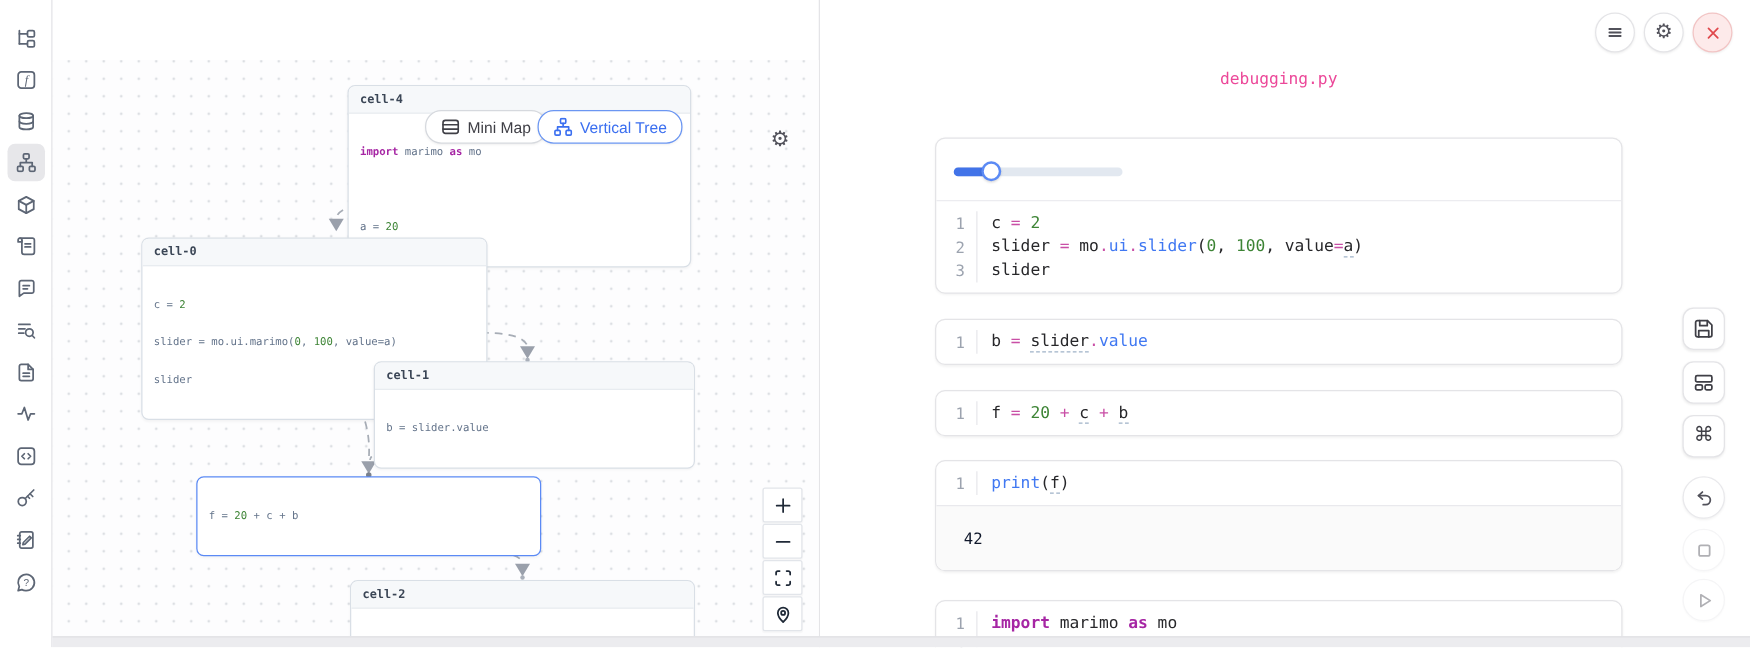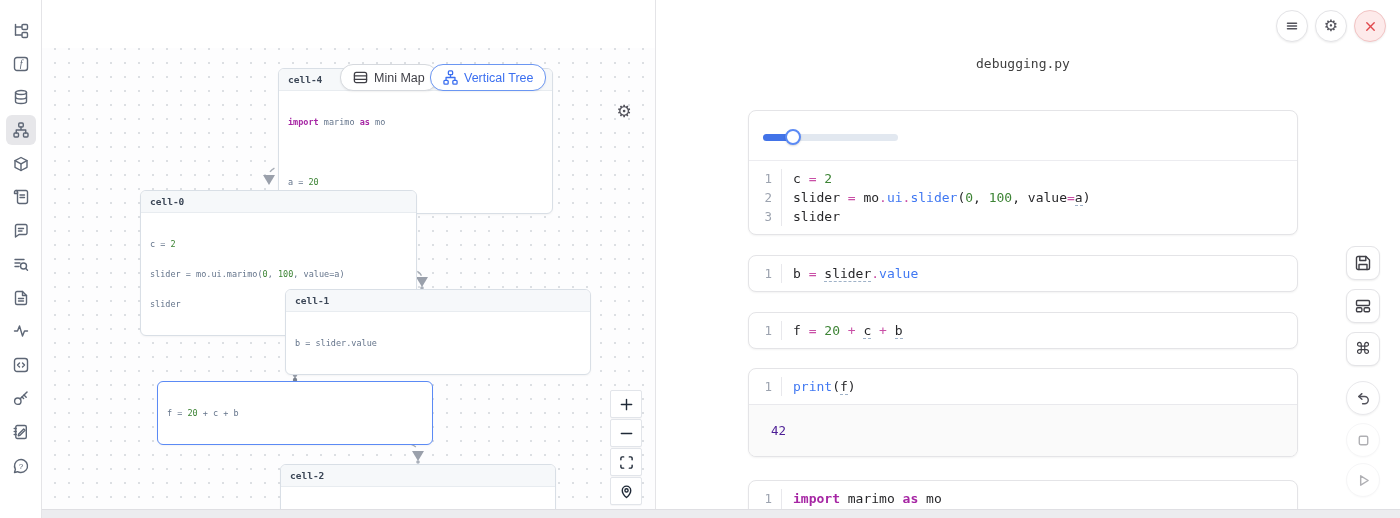--- a/index.html
+++ b/index.html
@@ -37,38 +37,38 @@
   .node.selected { border:1.5px solid #5b8af5; }
   .node-header { background:#f6f8fa; border-bottom:1px solid #e8ecf0; padding:5px 9px;
     font-family:"DejaVu Sans Mono", monospace; font-size:9.5px; font-weight:700; color:#3b4656; }
   .node-body { padding:6px 9px; font-family:"DejaVu Sans Mono", monospace; font-size:8.5px;
     line-height:10px; color:#64748b; white-space:pre; }
   .node-line { height:10px; }
 
   
   .gbtn { position:absolute; height:27px; background:#fff; border:1px solid #d6d9de; border-radius:13px;
     display:flex; align-items:center; gap:6px; padding:0 12px; font-size:12.5px; color:#3f3f46;
-    box-shadow:0 1px 2px rgba(0,0,0,.06); cursor:pointer; z-index:6; white-space:nowrap; }
+    box-shadow:0 1px 2px rgba(0,0,0,.06); cursor:pointer; z-index:6; white-space:nowrap;margin-top:24px; }
   .gbtn svg { stroke:#3f3f46; fill:none; stroke-width:1.4; stroke-linecap:round; stroke-linejoin:round; }
   .gbtn.active { border:1.5px solid #6b96f2; color:#3b6ff0; }
   .gbtn.active svg { stroke:#3b6ff0; }
   #graph-gear { position:absolute; left:571px; top:52px; width:22px; height:22px; display:flex;
     align-items:center; justify-content:center; color:#52525b; font-size:17px; cursor:pointer; z-index:6; }
 
   
   #zoom-controls { position:absolute; left:568px; top:342px; width:32px; z-index:6; }
   .zbtn { width:32px; height:28px; background:#fff; border:1px solid #e2e5ea; display:flex;
     align-items:center; justify-content:center; cursor:pointer; margin-bottom:1px; border-radius:2px;
     box-shadow:0 1px 1px rgba(0,0,0,.03); }
   .zbtn svg { stroke:#1f2937; fill:none; stroke-width:1.5; stroke-linecap:round; stroke-linejoin:round; }
 
   
   #main { position:absolute; left:656px; top:0; width:744px; height:518px; background:#fff; overflow:hidden; }
   #filename { position:absolute; left:92px; top:56px; width:550px; text-align:center;
-    font-family:"DejaVu Sans Mono", monospace; font-size:13px; color:#404040; }
+    font-family:"DejaVu Sans Mono", monospace; font-size:13px; color:#ec4899; }
 
   .hbtn { position:absolute; top:10px; width:32px; height:32px; border-radius:50%; background:#fff;
     border:1px solid #e4e4e7; box-shadow:0 1px 2px rgba(0,0,0,.07); display:flex; align-items:center;
     justify-content:center; cursor:pointer; z-index:10; }
   .hbtn svg { stroke:#52525b; fill:none; stroke-width:1.5; stroke-linecap:round; }
   .hbtn.danger { background:#fdeaea; border-color:#f2c4c4; }
   .hbtn.danger svg { stroke:#e0484c; }
   .gear-glyph { font-size:16px; color:#52525b; line-height:1; }
 
   .cell-card { position:absolute; left:92px; width:550px; background:#fff; border:1px solid #e4e4e7;
@@ -83,21 +83,21 @@
   .code-section { display:flex; padding:8px 0; }
   .ln-col { width:32px; flex:none; }
   .ln { height:19px; line-height:19px; text-align:right; padding-right:9px;
     font-family:"DejaVu Sans Mono", monospace; font-size:12.5px; color:#9ca3af; }
   .code-col { flex:1; border-left:1px solid #e8e8ec; padding-left:11px; }
   .cm-line { height:19px; line-height:19px; font-family:"DejaVu Sans Mono", monospace; font-size:13px;
     color:#27272a; white-space:pre; }
 
   .console-section { border-top:1px solid #e9e9ed; background:#fafafa; height:52px; display:flex;
     align-items:center; padding-left:22px; font-family:"DejaVu Sans Mono", monospace; font-size:12.5px;
-    color:#4c1d95; }
+    color:#0f172a; }
 
   
   .tk-kw { color:#a626a4; font-weight:700; }
   .tk-num { color:#3d8435; }
   .tk-op { color:#c94fa6; }
   .tk-fn { color:#4078f2; }
   .tk-vu { border-bottom:1.5px dashed #9fb2c8; }
 
   
   .fab-sq { position:absolute; left:690px; width:34px; height:34px; background:#fff; border:1px solid #e4e4e7;
@@ -249,30 +249,30 @@
 
       <div class="node" style="left:236px; top:20px; width:275px;">
         <div class="node-header">cell-4</div>
         <div class="node-body">
           <div class="node-line"><span class="tk-kw">import</span><span class="tk-pl"> marimo </span><span class="tk-kw">as</span><span class="tk-pl"> mo</span></div>
           <div class="node-line"></div>
           <div class="node-line"><span class="tk-pl">a = </span><span class="tk-num">20</span></div>
         </div>
       </div>
 
-      <div class="node" style="left:98px; top:142px; width:277px;">
+      <div class="node" style="left:71px; top:142px; width:277px;">
         <div class="node-header">cell-0</div>
         <div class="node-body">
           <div class="node-line"><span class="tk-pl">c = </span><span class="tk-num">2</span></div>
           <div class="node-line"><span class="tk-pl">slider = mo.ui.marimo(</span><span class="tk-num">0</span><span class="tk-pl">, </span><span class="tk-num">100</span><span class="tk-pl">, value=a)</span></div>
           <div class="node-line"><span class="tk-pl">slider</span></div>
         </div>
       </div>
 
-      <div class="node" style="left:243px; top:241px; width:306px;">
+      <div class="node" style="left:257px; top:241px; width:257px;">
         <div class="node-header">cell-1</div>
         <div class="node-body">
           <div class="node-line"><span class="tk-pl">b = slider.value</span></div>
         </div>
       </div>
 
       <div class="node selected" style="left:115px; top:333px; width:276px;">
         <div class="node-body">
           <div class="node-line"><span class="tk-pl">f = </span><span class="tk-num">20</span><span class="tk-pl"> + c + b</span></div>
         </div>

